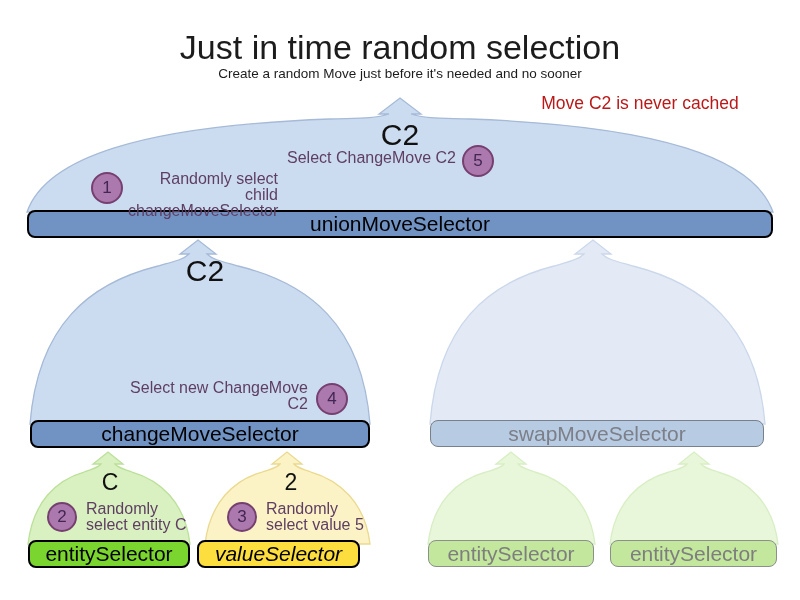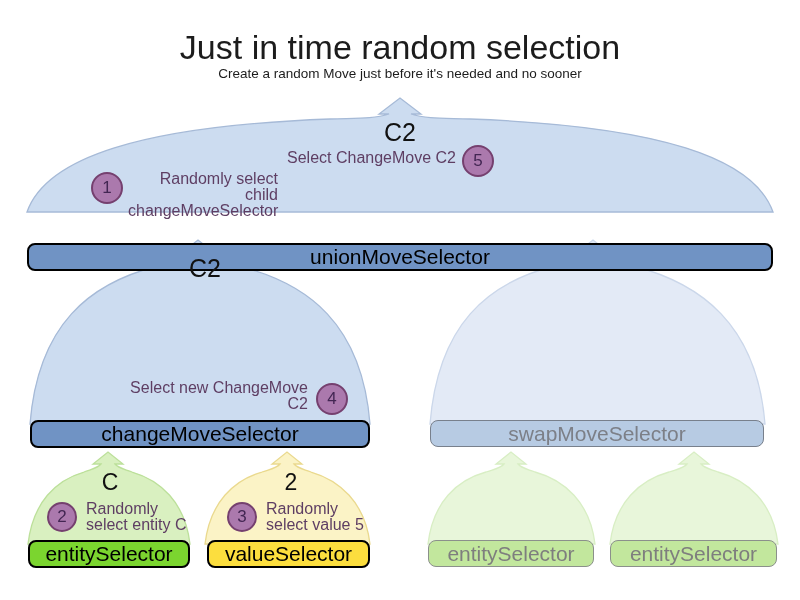--- a/index.html
+++ b/index.html
@@ -33,21 +33,21 @@
     border:2px solid #000;border-radius:8px;font-size:21px;color:#000;
     box-sizing:content-box;
   }
   .bar.blue{background:var(--bar-blue);}
   .bar.blue-faded{background:var(--bar-blue-faded);border:1.5px solid #78808c;color:#7c7f87;}
   .bar.green{background:var(--bar-green);}
   .bar.green-faded{background:var(--bar-green-faded);border:1.5px solid #8b908b;color:#7e7e7e;}
   .bar.yellow{background:var(--bar-yellow);}
   
   .flabel{z-index:3;color:#111;text-align:center;}
-  .flabel.big{font-size:25px;text-align:center;}
+  .flabel.big{font-size:30px;text-align:center;}
   .flabel.small{font-size:23px;}
   
   .badge{
     z-index:3;border-radius:50%;background:var(--circle-fill);
     border:2.5px solid var(--circle-border);color:var(--circle-text);
     display:flex;align-items:center;justify-content:center;font-size:17px;
     box-sizing:border-box;
   }
   .step-text{
     z-index:3;font-size:16px;line-height:16px;color:var(--step-text);
@@ -84,20 +84,21 @@
     <path class="f-green-faded" d="M 428 544 C 433 502, 457 480, 486 472 C 495 469, 501 468, 504 464
          L 496 464 L 511 452 L 526 464 L 518 464
          C 521 468, 527 469, 535 472 C 564 480, 590 502, 595 544 Z"></path>
     <path class="f-green-faded" d="M 610 544 C 615 502, 640 480, 669 472 C 678 469, 684 468, 687 464
          L 679 464 L 694 452 L 709 464 L 701 464
          C 704 468, 710 469, 718 472 C 747 480, 773 502, 778 544 Z"></path>
   </svg>
 
   <div class="abs subtitle">Create a random Move just before it's needed and no sooner</div>
   <div class="abs title">Just in time random selection</div>
+  <div class="abs note">Move C2 is never cached</div>
 
   <div class="abs flabel big" style="left:360px;top:118px;width:80px;">C2</div>
   <div class="abs flabel big" style="left:165px;top:254px;width:80px;">C2</div>
   <div class="abs flabel small" style="left:80px;top:469px;width:60px;">C</div>
   <div class="abs flabel small" style="left:261px;top:469px;width:60px;">2</div>
 
   <div class="abs badge" style="left:91px;top:172px;width:32px;height:32px;">1</div>
   <div class="abs step-text" style="left:128px;top:171px;width:150px;text-align:right;">
     <div>Randomly select child</div>
     <div>changeMoveSelector</div>
@@ -116,21 +117,21 @@
     <div>Randomly</div>
     <div>select entity C</div>
   </div>
 
   <div class="abs badge" style="left:227px;top:502px;width:30px;height:30px;">3</div>
   <div class="abs step-text" style="left:266px;top:501px;width:110px;">
     <div>Randomly</div>
     <div>select value 5</div>
   </div>
 
-  <div class="abs bar blue" style="left:27px;top:210px;width:742px;height:24px;margin-top:33px;">unionMoveSelector</div>
+  <div class="abs bar blue" style="left:27px;top:210px;width:742px;height:24px;">unionMoveSelector</div>
   <div class="abs bar blue" style="left:30px;top:420px;width:336px;height:24px;">changeMoveSelector</div>
   <div class="abs bar blue-faded" style="left:430px;top:420px;width:332px;height:25px;">swapMoveSelector</div>
   <div class="abs bar green" style="left:28px;top:540px;width:158px;height:24px;">entitySelector</div>
-  <div class="abs bar yellow" style="left:207px;top:540px;width:159px;height:24px;">valueSelector</div>
+  <div class="abs bar yellow" style="left:197px;top:540px;width:159px;height:24px;font-style:italic;">valueSelector</div>
   <div class="abs bar green-faded" style="left:428px;top:540px;width:164px;height:25px;">entitySelector</div>
   <div class="abs bar green-faded" style="left:610px;top:540px;width:165px;height:25px;">entitySelector</div>
 
 </div>
 
 </body></html>

